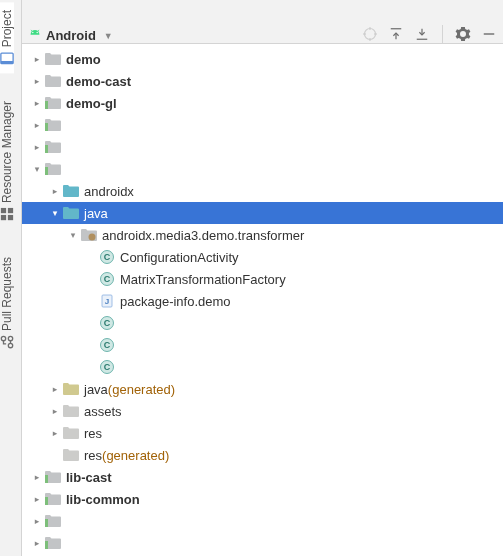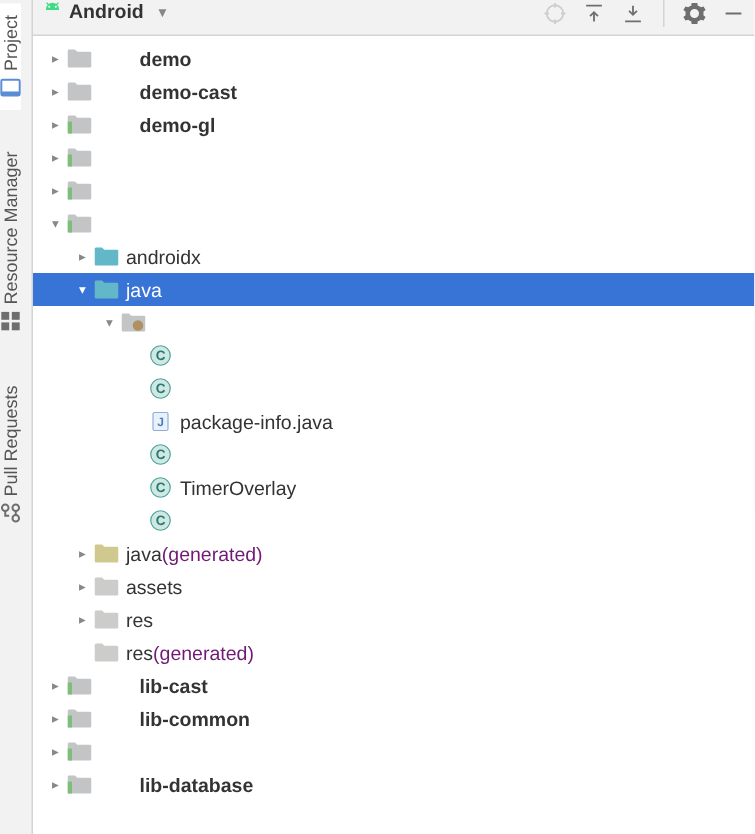--- a/index.html
+++ b/index.html
@@ -41,23 +41,23 @@
 }
 .panel {
   position: absolute;
   left: 22px;
   top: 0;
   right: 0;
   bottom: 0;
   background: #fff;
 }
 .panel-header {
-  height: 24px;
-  display: flex;
-  align-items: flex-start;
+  height: 44px;
+  display: flex;
+  align-items: flex-end;
   padding: 0 6px;
   border-bottom: 1px solid #d4d4d4;
   background: #f2f2f2;
 }
 .panel-title {
   display: flex;
   align-items: center;
   gap: 4px;
   font-size: 13px;
   font-weight: bold;
@@ -120,22 +120,22 @@
 .tree-row.selected .arrow { color: #fff; }
 .node-icon {
   width: 18px;
   height: 16px;
   display: inline-flex;
   align-items: center;
   justify-content: center;
   margin-right: 4px;
 }
 .label { font-size: 13px; }
-.bold { font-weight: bold; margin-left: 27px; }
-.muted { color: #701a75; }
+.bold { font-weight: bold; }
+.muted { color: #a16207; }
 .tree-row.selected .label { color: #fff; }
 </style>
 </head>
 <body>
 
 <div class="sidebar-tabs">
   <div class="sidebar-tab active" style="margin-top:2px;">
     <svg class="sidebar-tab-icon" viewBox="0 0 16 16">
         <rect x="1" y="2" width="14" height="12" rx="1" fill="none" stroke="#5b8dd6" stroke-width="1.5"></rect>
         <rect x="1" y="2" width="14" height="3" fill="#5b8dd6"></rect>
@@ -299,72 +299,74 @@
       </div>
       <div class="tree-row">
         <span class="indent" style="width: 36px;"></span>
         <span class="arrow">▾</span>
         <span class="node-icon">
           <svg width="16" height="14" viewBox="0 0 16 14">
             <path d="M0 2a1 1 0 011-1h4l1.5 1.5H15a1 1 0 011 1V12a1 1 0 01-1 1H1a1 1 0 01-1-1V2z" fill="#c2c4c6"></path>
             <circle cx="11" cy="9" r="3.5" fill="#b09060"></circle>
           </svg>
         </span>
+        <span class="label">androidx.media3.demo.transformer</span>
       </div>
       <div class="tree-row">
         <span class="indent" style="width: 54px;"></span>
         <span class="arrow"></span>
         <span class="node-icon">
           <svg width="14" height="14" viewBox="0 0 14 14">
             <circle cx="7" cy="7" r="6.5" fill="#cfe8e4" stroke="#4ea39a" stroke-width="0.8"></circle>
             <text x="7" y="10" text-anchor="middle" font-size="9" font-family="Arial" fill="#2b7a6f" font-weight="bold">C</text>
           </svg>
         </span>
+        <span class="label">ConfigurationActivity</span>
       </div>
       <div class="tree-row">
         <span class="indent" style="width: 54px;"></span>
         <span class="arrow"></span>
         <span class="node-icon">
           <svg width="14" height="14" viewBox="0 0 14 14">
             <circle cx="7" cy="7" r="6.5" fill="#cfe8e4" stroke="#4ea39a" stroke-width="0.8"></circle>
             <text x="7" y="10" text-anchor="middle" font-size="9" font-family="Arial" fill="#2b7a6f" font-weight="bold">C</text>
           </svg>
         </span>
+        <span class="label">MatrixTransformationFactory</span>
       </div>
       <div class="tree-row">
         <span class="indent" style="width: 54px;"></span>
         <span class="arrow"></span>
         <span class="node-icon">
           <svg width="14" height="14" viewBox="0 0 14 14">
             <rect x="2" y="1" width="10" height="12" rx="1" fill="#eaf1fa" stroke="#8bb0e0" stroke-width="0.8"></rect>
             <text x="7" y="10" text-anchor="middle" font-size="8" font-family="Arial" fill="#4a7fc0" font-weight="bold">J</text>
           </svg>
         </span>
-        <span class="label">package-info.java</span>
+        <span class="label">package-info.demo</span>
       </div>
       <div class="tree-row">
         <span class="indent" style="width: 54px;"></span>
         <span class="arrow"></span>
         <span class="node-icon">
           <svg width="14" height="14" viewBox="0 0 14 14">
             <circle cx="7" cy="7" r="6.5" fill="#cfe8e4" stroke="#4ea39a" stroke-width="0.8"></circle>
             <text x="7" y="10" text-anchor="middle" font-size="9" font-family="Arial" fill="#2b7a6f" font-weight="bold">C</text>
           </svg>
         </span>
       </div>
       <div class="tree-row">
         <span class="indent" style="width: 54px;"></span>
         <span class="arrow"></span>
         <span class="node-icon">
           <svg width="14" height="14" viewBox="0 0 14 14">
             <circle cx="7" cy="7" r="6.5" fill="#cfe8e4" stroke="#4ea39a" stroke-width="0.8"></circle>
             <text x="7" y="10" text-anchor="middle" font-size="9" font-family="Arial" fill="#2b7a6f" font-weight="bold">C</text>
           </svg>
         </span>
-        <span class="label">TimerOverlay</span>
       </div>
       <div class="tree-row">
         <span class="indent" style="width: 54px;"></span>
         <span class="arrow"></span>
         <span class="node-icon">
           <svg width="14" height="14" viewBox="0 0 14 14">
             <circle cx="7" cy="7" r="6.5" fill="#cfe8e4" stroke="#4ea39a" stroke-width="0.8"></circle>
             <text x="7" y="10" text-anchor="middle" font-size="9" font-family="Arial" fill="#2b7a6f" font-weight="bold">C</text>
           </svg>
         </span>
@@ -445,16 +447,15 @@
       </div>
       <div class="tree-row">
         <span class="indent" style="width: 0px;"></span>
         <span class="arrow">▸</span>
         <span class="node-icon">
           <svg width="16" height="14" viewBox="0 0 16 14">
             <path d="M0 2a1 1 0 011-1h4l1.5 1.5H15a1 1 0 011 1V12a1 1 0 01-1 1H1a1 1 0 01-1-1V2z" fill="#c2c4c6"></path>
             <rect x="0" y="5" width="3" height="8" fill="#7dbf7a"></rect>
           </svg>
         </span>
-        <span class="label bold">lib-database</span>
       </div>
     </div>
 </div>
 
 </body></html>

